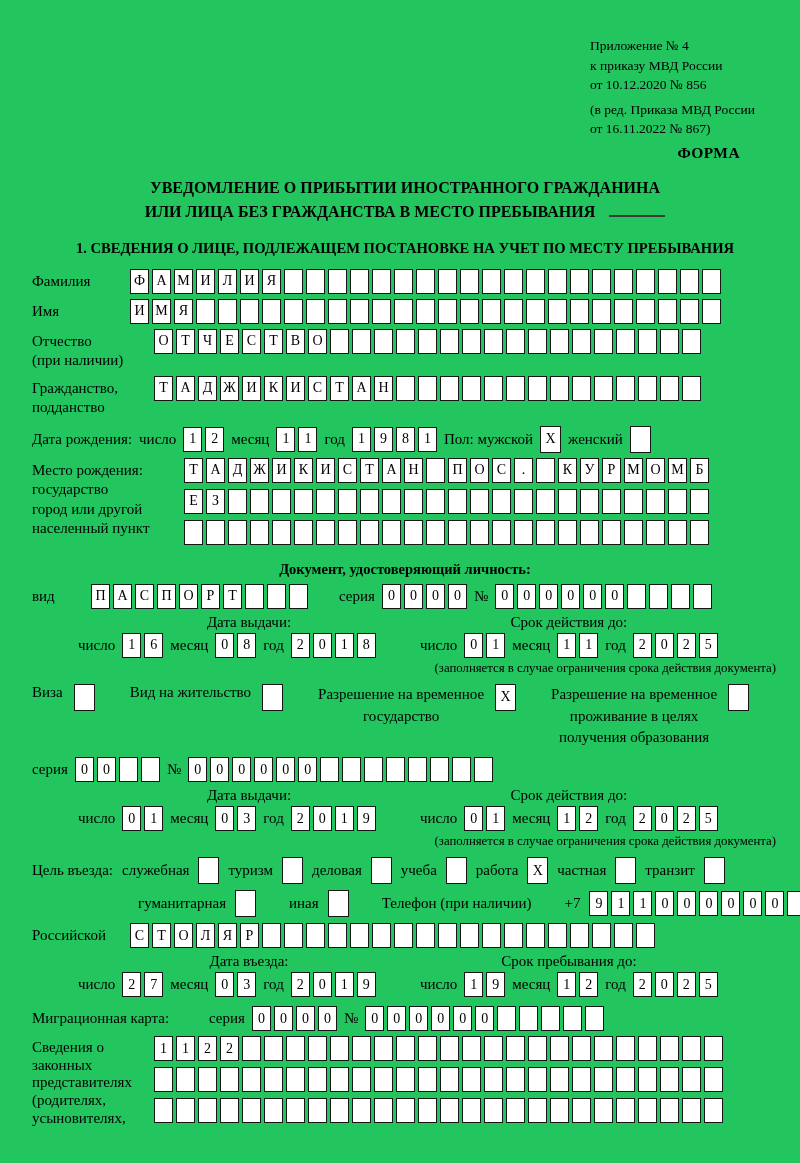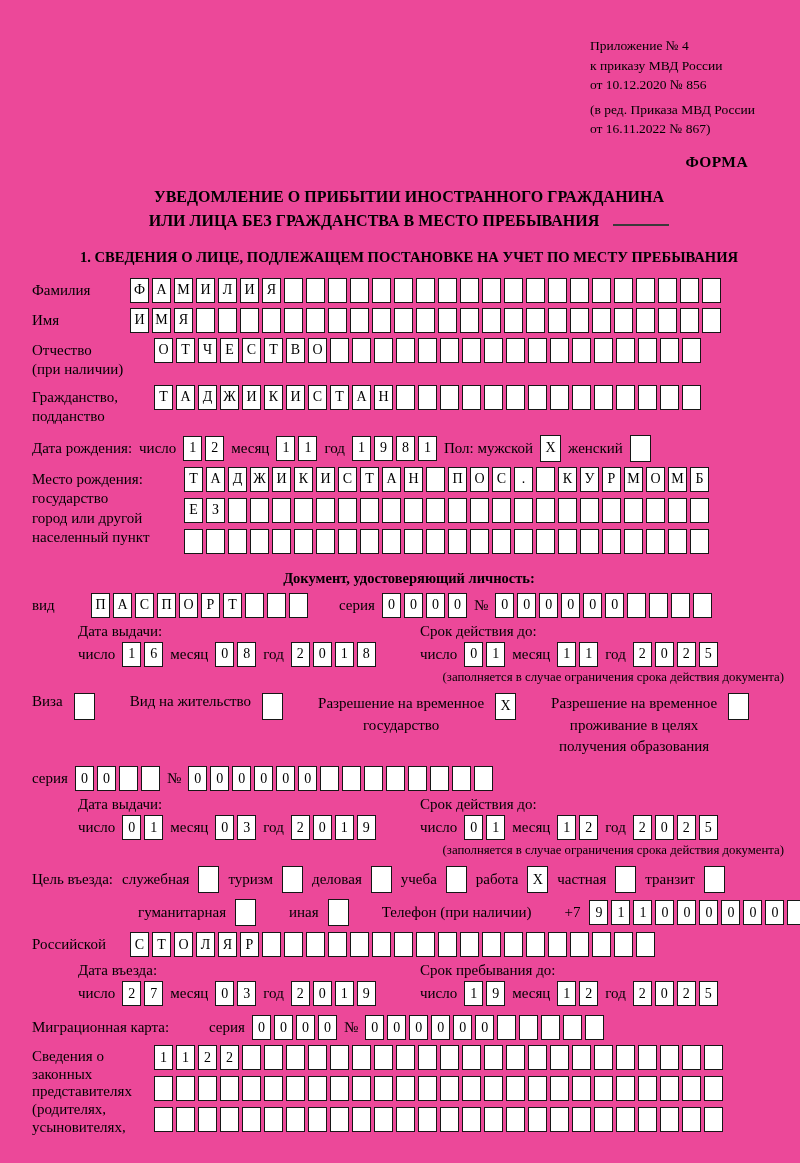--- a/index.html
+++ b/index.html
@@ -1,25 +1,25 @@
 <!DOCTYPE html>
 <html><head>
 <meta charset="utf-8">
 <style>
   html,body{margin:0;padding:0;background:#ffffff;}
   .page{
     width:800px;height:1163px;box-sizing:border-box;overflow:hidden;
-    background:#ec4899;color:#000;
+    background:#22c55e;color:#000;
     font-family:"Liberation Serif","DejaVu Serif",serif;
-    padding:36px 14px 0 32px;
+    padding:36px 22px 0 32px;
   }
   
   .appendix{margin-left:558px;width:200px;font-size:13.5px;line-height:1.45;}
   .amendment{margin-top:5px;}
-  .forma{margin-top:14px;text-align:right;padding-right:38px;font-weight:bold;font-size:15.5px;letter-spacing:.4px;}
+  .forma{margin-top:5px;text-align:right;padding-right:38px;font-weight:bold;font-size:15.5px;letter-spacing:.4px;}
   
   .title{margin-top:14px;text-align:center;font-weight:bold;font-size:16px;line-height:1.5;}
   .title-underline{display:inline-block;width:56px;border-bottom:2.2px solid #3a3a3a;height:2px;margin-left:14px;}
   .section-head{margin-top:16px;margin-bottom:12px;text-align:center;font-weight:bold;font-size:14.6px;}
   
   .char-row{display:flex;align-items:flex-start;margin-bottom:5px;}
   .flabel{font-size:15px;line-height:1.3;flex-shrink:0;padding-top:3px;}
   .w95{width:98px}.w120{width:122px}.w150{width:152px}
   .boxes{display:flex;gap:3px;flex-wrap:nowrap;align-items:center;}
   .box{
@@ -28,21 +28,21 @@
     font-size:14px;background:#fff;flex-shrink:0;
   }
   .box.cb{width:21px;height:27px;}
   .inline-row{display:flex;align-items:center;gap:7px;font-size:15px;margin-bottom:5px;}
   .lbl{white-space:nowrap;}
   .doc-head{text-align:center;font-weight:bold;font-size:14.5px;margin:16px 0 6px;}
   
   .date-pair{display:flex;margin-top:2px;}
   .dp{display:flex;flex-direction:column;}
   .dp-left{margin-left:46px;width:342px;}
-  .dp-head{font-size:15px;margin-bottom:2px;}
+  .dp-head{text-align:center;font-size:15px;margin-bottom:2px;}
   .note-row{font-size:12.8px;text-align:right;margin:-2px 2px 8px 0;}
   .intro-text{font-size:15px;line-height:1.5;margin-top:4px;}
   .permit-row{display:flex;align-items:flex-start;gap:11px;font-size:15px;margin-top:6px;margin-bottom:8px;}
   .perm-opt{text-align:center;line-height:1.45;}
   .purpose-row{display:flex;align-items:center;gap:9px;font-size:15px;margin-top:6px;margin-bottom:6px;flex-wrap:nowrap;text-align:center;}
   .indent2{margin-left:106px;}
   .gap-l{margin-left:24px;}
   .rep-rows .boxes{margin-bottom:6px;}
   .rep-label{line-height:1.18;}
 </style>

